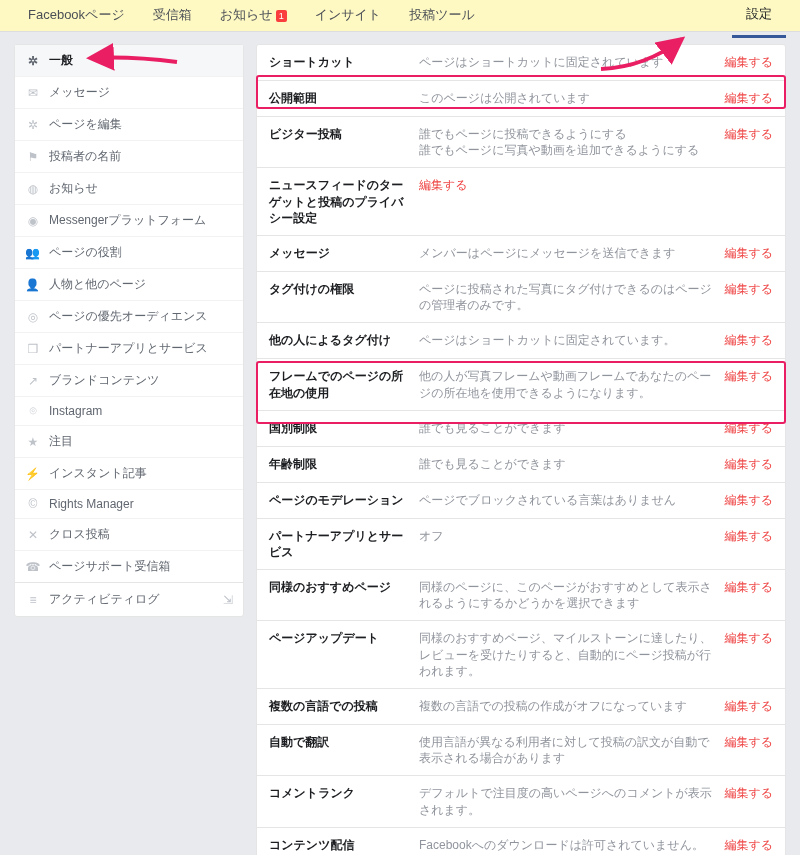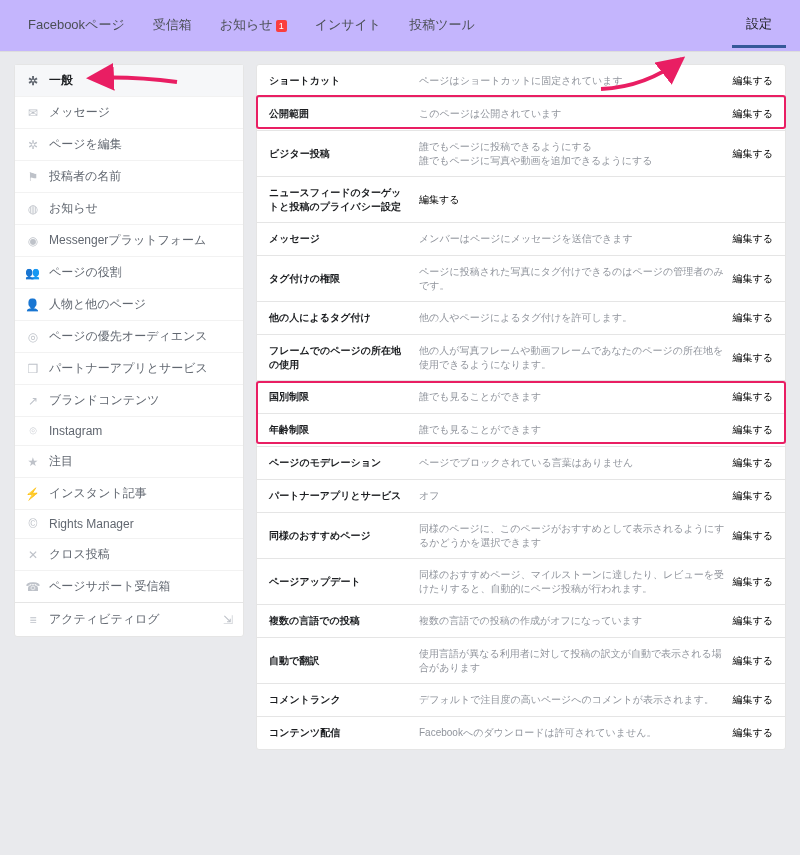--- a/index.html
+++ b/index.html
@@ -1,41 +1,41 @@
 <!DOCTYPE html>
 <html><head>
 <meta charset="utf-8">
 <style>
   * { box-sizing: border-box; margin: 0; padding: 0; }
   body { font-family: -apple-system, BlinkMacSystemFont, "Helvetica Neue", Arial, sans-serif; background: #e9eaed; font-size: 12px; color: #1c1e21; width: 800px; }
   
-  .topnav { background: #c4b5fd; border-bottom: 1px solid #ddd; display: flex; align-items: center; height: 52px; padding: 0 14px; }
+  .topnav { background: #fef9c3; border-bottom: 1px solid #ddd; display: flex; align-items: center; height: 32px; padding: 0 14px; }
   .topnav-item { padding: 0 14px; line-height: 42px; color: #4b4f56; font-size: 13px; cursor: pointer; white-space: nowrap; }
   .topnav-item.active { border-bottom: 3px solid #365899; color:#1c1e21; }
   .topnav-spacer { flex: 1; }
   .topnav .notif-badge { background:#fa3e3e; color:#fff; font-size:9px; padding:1px 3px; border-radius:2px; margin-left:3px; }
   .topnav .help-caret { font-size:9px; margin-left:3px; color:#606770;}
   
   .content { display: flex; padding: 12px 14px 18px 14px; gap: 12px; align-items: flex-start; position: relative;}
   
   .sidebar { width: 230px; background: #fff; border: 1px solid #e5e5e5; border-radius: 3px; }
   .sidebar-item { display: flex; align-items: center; padding: 7px 10px; color: #616770; cursor: pointer; font-size: 12px; border-bottom:1px solid #f2f2f2;}
   .sidebar-item:last-child{border-bottom:none;}
   .sidebar-item.selected { background: #f6f7f9; font-weight: bold; color:#1c1e21;}
   .sidebar-icon { width: 16px; text-align: center; margin-right: 8px; color: #bec2c9; font-size:12px;}
   .sidebar-item.selected .sidebar-icon{color:#616770;}
   .activity-log { display:flex; align-items:center; padding:8px 10px; color:#616770; border-top:1px solid #e5e5e5;}
   .activity-log .ext-icon{margin-left:auto; color:#bec2c9;}
   
   .main { flex: 1; background: #fff; border: 1px solid #e5e5e5; border-radius: 3px; min-width:0;}
-  .setting-row { display: flex; align-items: center; padding: 9px 12px; border-bottom: 1px solid #e5e5e5; font-size: 10px; }
+  .setting-row { display: flex; align-items: flex-start; padding: 9px 12px; border-bottom: 1px solid #e5e5e5; font-size: 12px; }
   .setting-row:last-child{border-bottom:none;}
   .setting-label { width: 150px; flex-shrink:0; color: #1c1e21; font-weight: bold; padding-right:8px; line-height:1.35;}
   .setting-value { flex: 1; color: #90949c; padding-right:8px; line-height:1.35; min-width:0;}
-  .setting-edit { color: #000000; cursor: pointer; white-space: nowrap; flex-shrink:0;}
+  .setting-edit { color: #ef4444; cursor: pointer; white-space: nowrap; flex-shrink:0;}
   
   .highlight-box { position: absolute; border: 2px solid #e91e63; border-radius: 3px; pointer-events: none; }
   .highlight-row2 { top: 43px; left: 256px; width: 530px; height: 34px; }
   .highlight-rows { top: 329px; left: 256px; width: 530px; height: 63px; }
   
   .arrow { position: absolute; pointer-events:none; }
   .arrow-settings { top: -3px; left: 596px; width:95px; height:46px;}
   .arrow-general { top: 12px; left: 82px; width:100px; height:32px;}
   .arrow-settings svg, .arrow-general svg { width:100%; height:100%; overflow:visible;}
 </style>
@@ -170,21 +170,21 @@
         <div class="setting-value">メンバーはページにメッセージを送信できます</div>
         <div class="setting-edit">編集する</div>
       </div>
       <div class="setting-row">
         <div class="setting-label">タグ付けの権限</div>
         <div class="setting-value">ページに投稿された写真にタグ付けできるのはページの管理者のみです。</div>
         <div class="setting-edit">編集する</div>
       </div>
       <div class="setting-row">
         <div class="setting-label">他の人によるタグ付け</div>
-        <div class="setting-value">他の人やページによるタグ付けを許可します。</div>
+        <div class="setting-value">ページはショートカットに固定されています。</div>
         <div class="setting-edit">編集する</div>
       </div>
       <div class="setting-row">
         <div class="setting-label">フレームでのページの所在地の使用</div>
         <div class="setting-value">他の人が写真フレームや動画フレームであなたのページの所在地を使用できるようになります。</div>
         <div class="setting-edit">編集する</div>
       </div>
       <div class="setting-row">
         <div class="setting-label">国別制限</div>
         <div class="setting-value">誰でも見ることができます</div>

